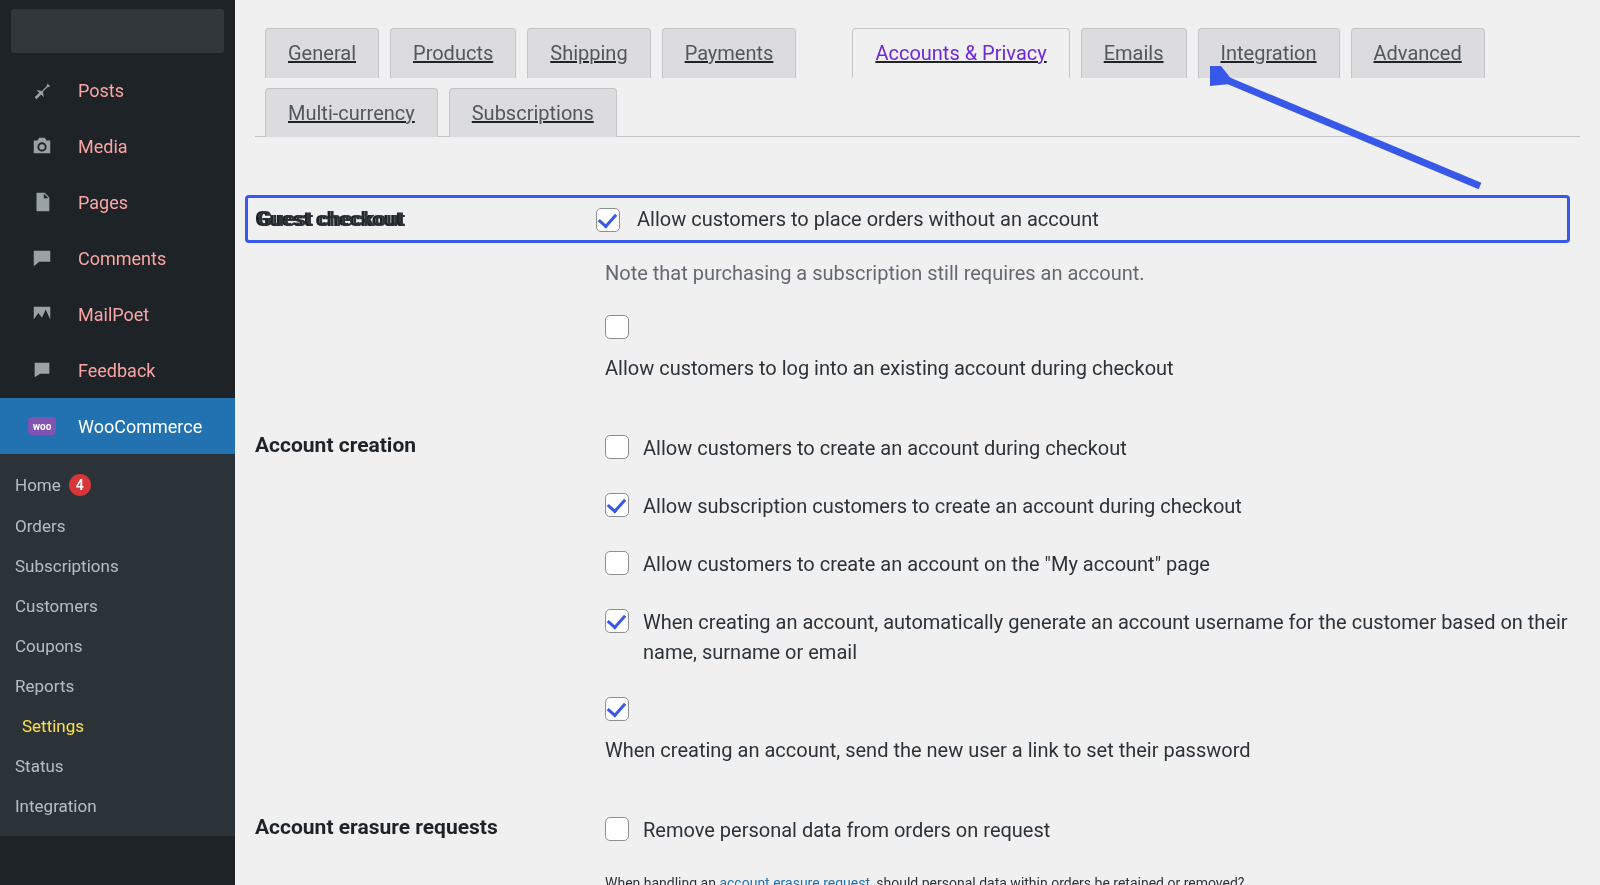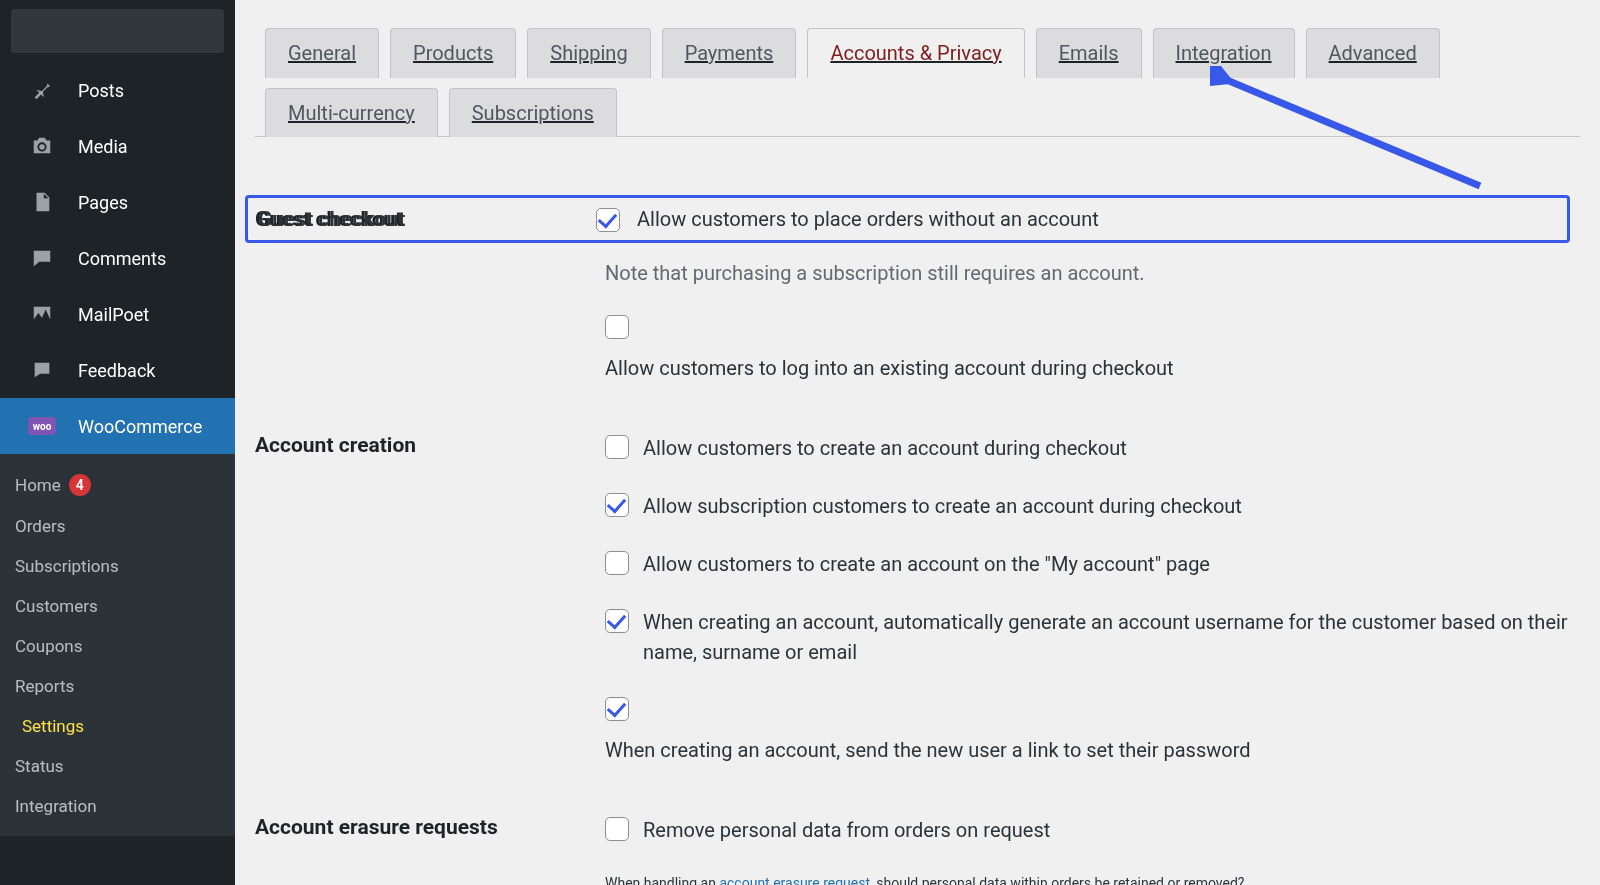--- a/index.html
+++ b/index.html
@@ -19,21 +19,21 @@
     height: 44px;
     background: #32373c;
     border-radius: 3px;
   }
   .sidebar-item {
     display: flex;
     align-items: center;
     gap: 12px;
     padding: 14px 18px;
     font-size: 18px;
-    color: #ffffff;
+    color: #fca5a5;
     cursor: pointer;
   }
   .sidebar-item.active { background: #2271b1; color: #fff; position: relative; }
   .sidebar-item.active::after {
     content: "";
     position: absolute;
     right: -10px;
     top: 50%;
     transform: translateY(-50%);
     width: 0; height: 0;
@@ -82,22 +82,23 @@
     border-bottom: none;
     border-radius: 4px 4px 0 0;
     padding: 12px 22px;
     font-size: 20px;
     color: #50575e;
     cursor: pointer;
     margin-bottom: -1px;
   }
   .tab.active {
     background: #f0f0f1;
-    color: #7f1d1d;
+    color: #6d28d9;
     border-bottom: 1px solid #f0f0f1;
+    margin-left: 45px;
   }
 
   .form-table { width: 100%; border-collapse: collapse; margin-top: 30px; }
   .form-table th {
     width: 350px;
     text-align: left;
     vertical-align: top;
     padding: 25px 20px 25px 0;
     font-weight: 700;
     font-size: 21px;

